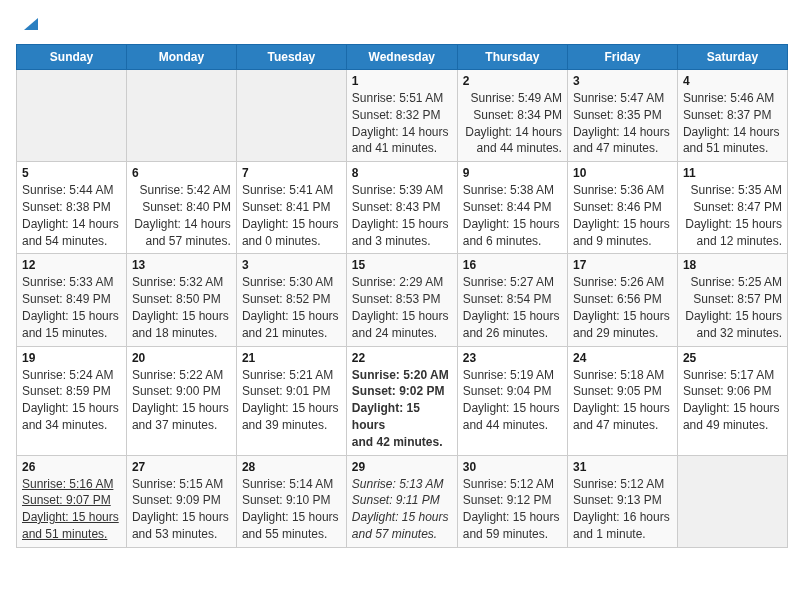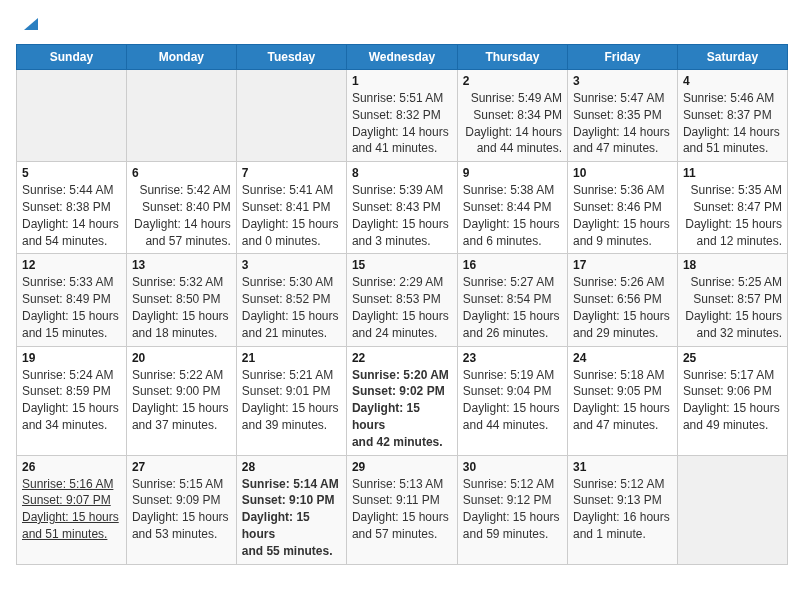--- a/index.html
+++ b/index.html
@@ -316,28 +316,28 @@
         </td>
         <td>
           <span class="day-number">27</span>
           <div class="day-info" style="white-space: pre-line;">Sunrise: 5:15 AM
 Sunset: 9:09 PM
 Daylight: 15 hours
 and 53 minutes.</div>
         </td>
         <td>
           <span class="day-number">28</span>
-          <div class="day-info" style="white-space: pre-line; font-weight: bold;">Sunrise: 5:14 AM
+          <div class="day-info" style="white-space: pre-line;">Sunrise: 5:14 AM
 Sunset: 9:10 PM
 Daylight: 15 hours
 and 55 minutes.</div>
         </td>
         <td>
           <span class="day-number">29</span>
-          <div class="day-info" style="white-space: pre-line;">Sunrise: 5:13 AM
+          <div class="day-info" style="white-space: pre-line; font-style: italic;">Sunrise: 5:13 AM
 Sunset: 9:11 PM
 Daylight: 15 hours
 and 57 minutes.</div>
         </td>
         <td>
           <span class="day-number">30</span>
           <div class="day-info" style="white-space: pre-line;">Sunrise: 5:12 AM
 Sunset: 9:12 PM
 Daylight: 15 hours
 and 59 minutes.</div>

